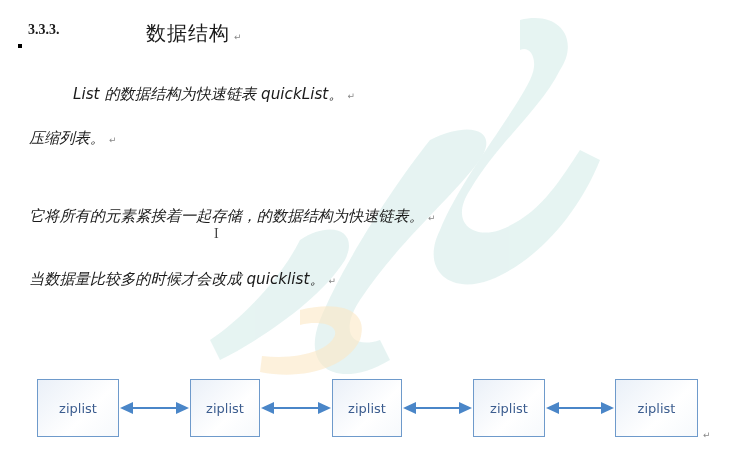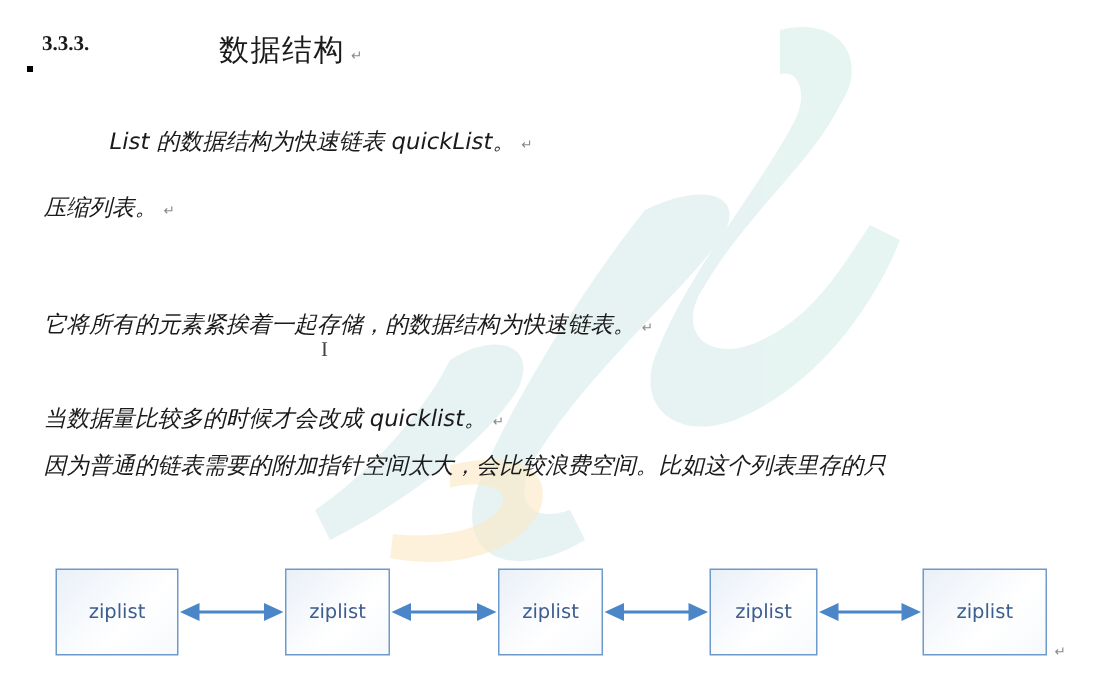--- a/index.html
+++ b/index.html
@@ -82,21 +82,20 @@
   <span>它将所有的元素紧挨着一起存储，的数据结构为快速链表。</span><span class="ret">↵</span>
 </div>
 
 <span class="cursor">I</span>
 
 <div class="para" style="top:250px;margin-top:14px;">
   <span>当数据量比较多的时候才会改成 quicklist。</span><span class="ret">↵</span>
 </div>
 
 <div class="para" style="top:295px;">
-  <div>因为普通的链表需要的附加指针空间太大，会比较浪费空间。比如这个列表里存的只</div>
 </div>
 
 <div>
   <div class="box" style="left:37px; width:82px;">ziplist</div>
   <div class="box" style="left:190px; width:70px;">ziplist</div>
   <div class="box" style="left:332px; width:70px;">ziplist</div>
   <div class="box" style="left:473px; width:72px;">ziplist</div>
   <div class="box" style="left:615px; width:83px;">ziplist</div>
 
   <svg class="arrow" style="left:119px; width:71px;" viewBox="0 0 71 16">

